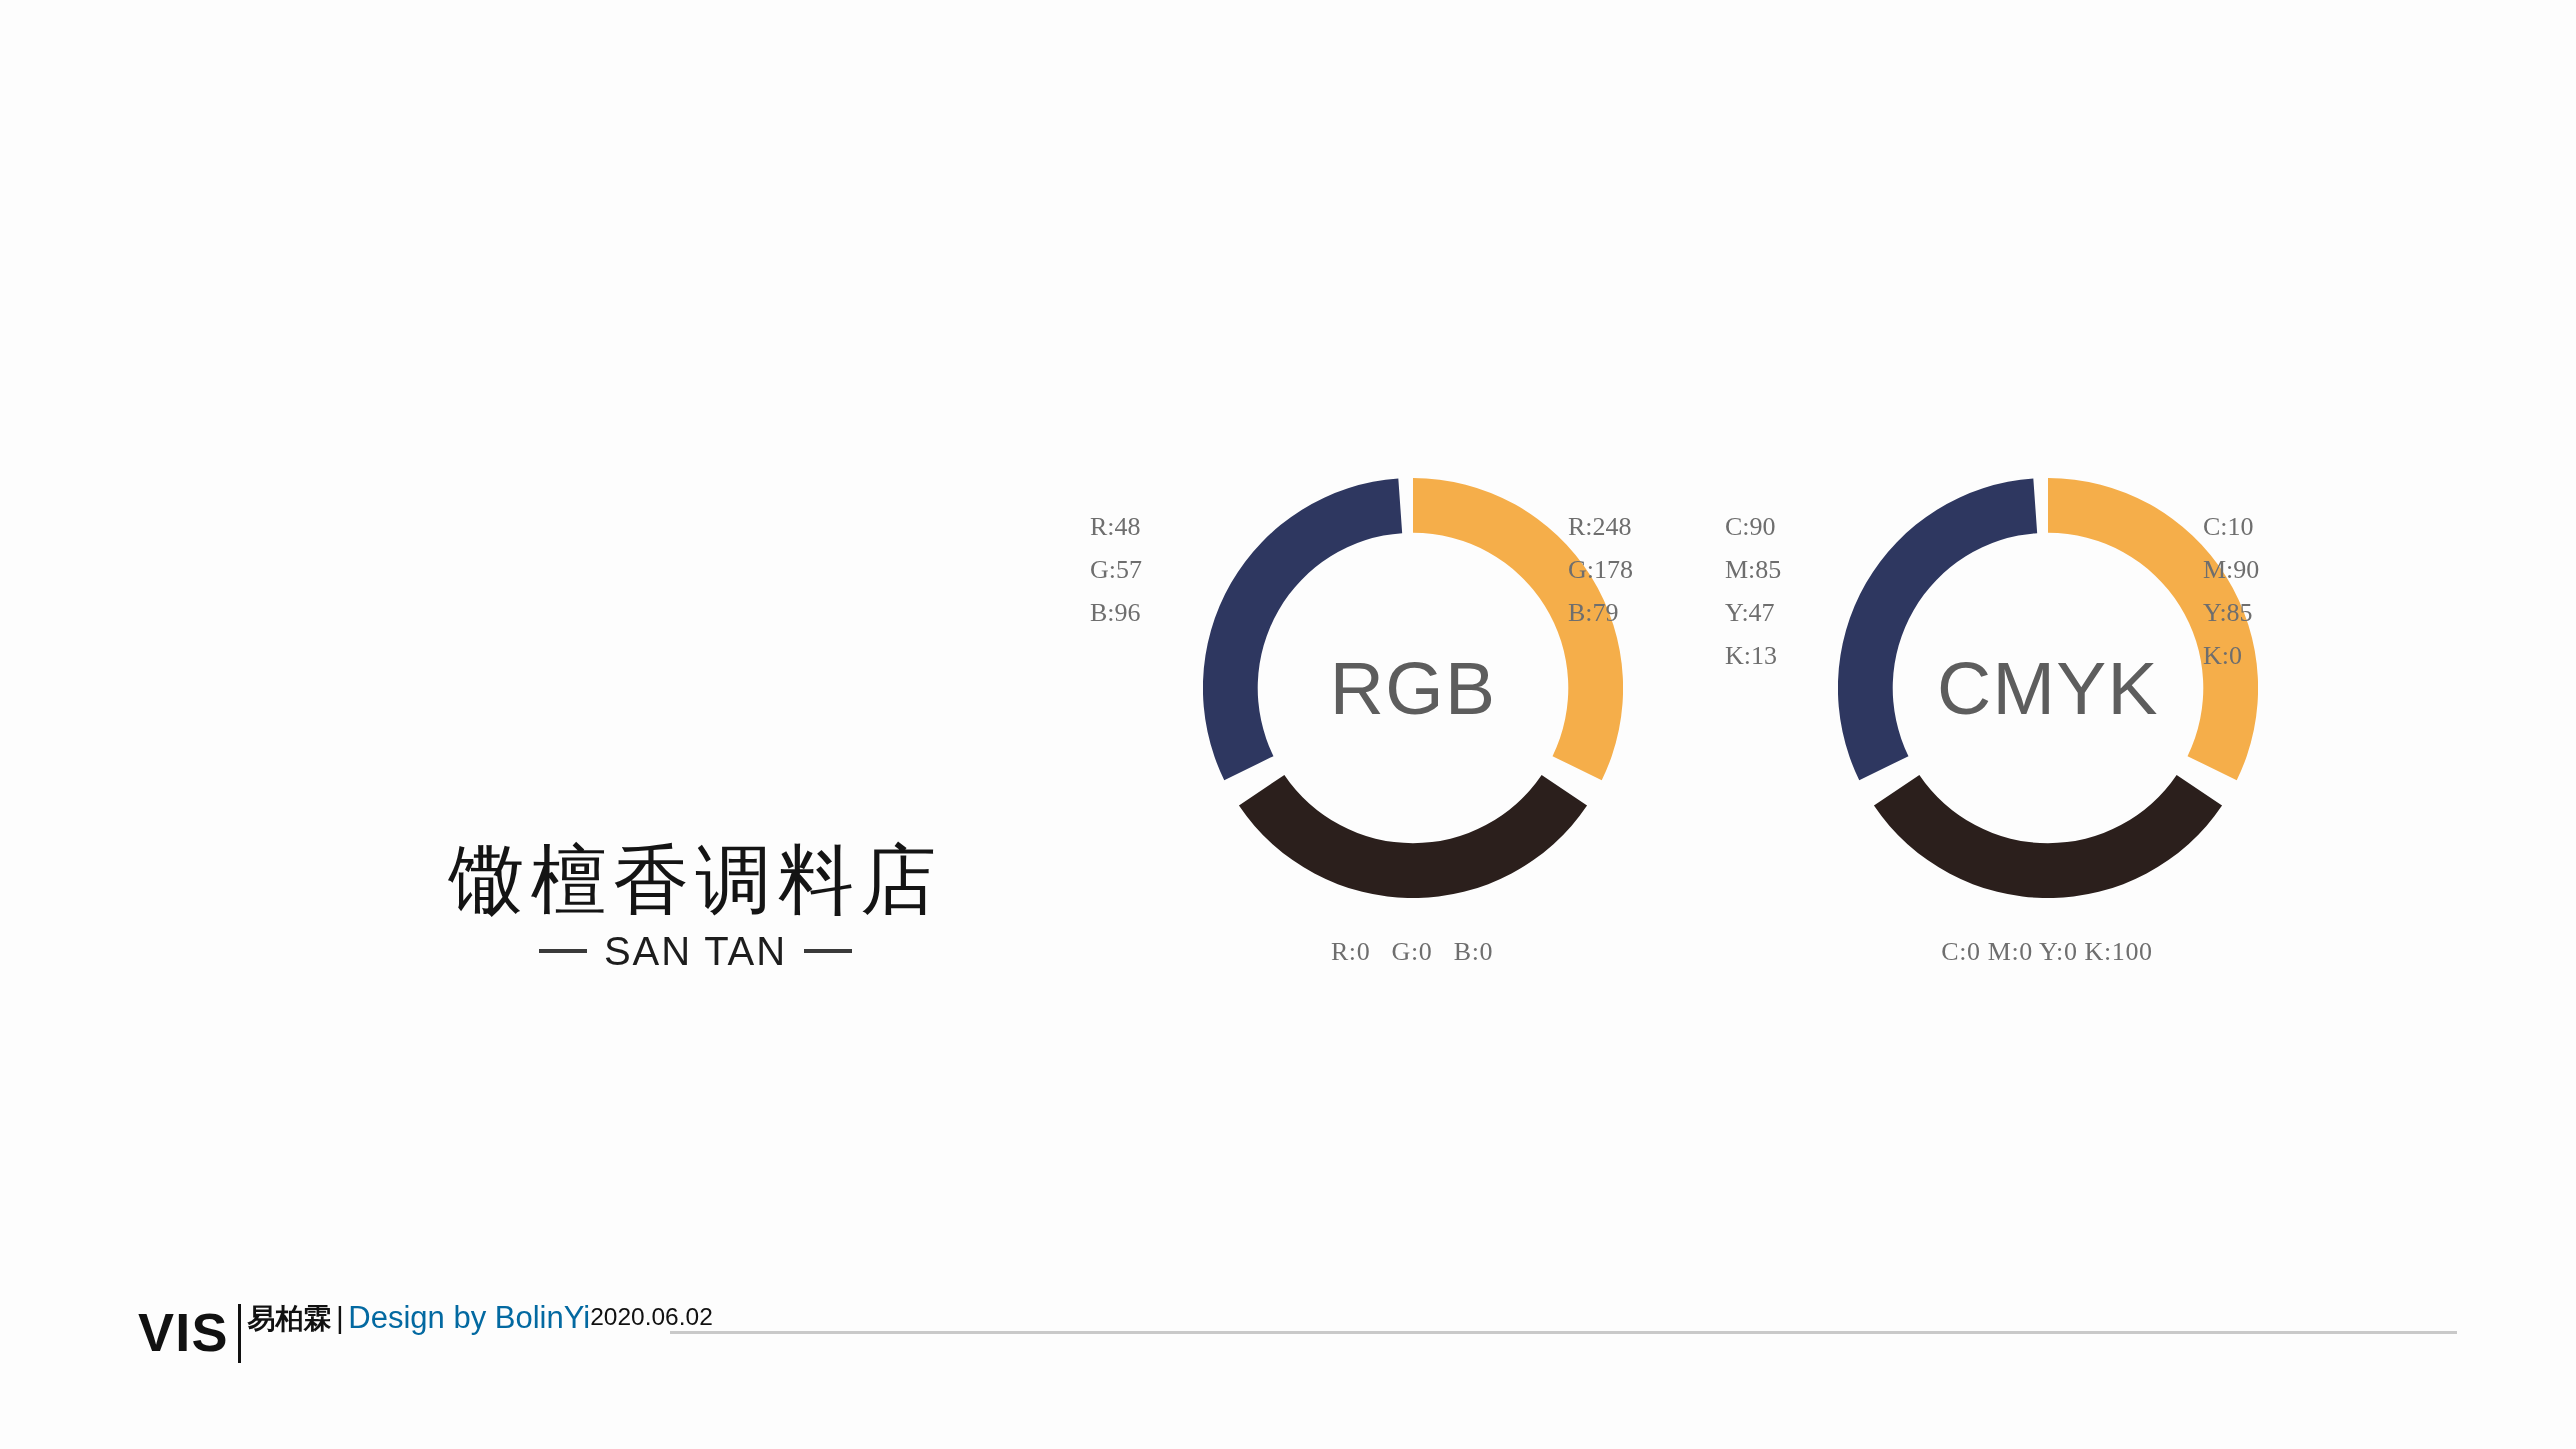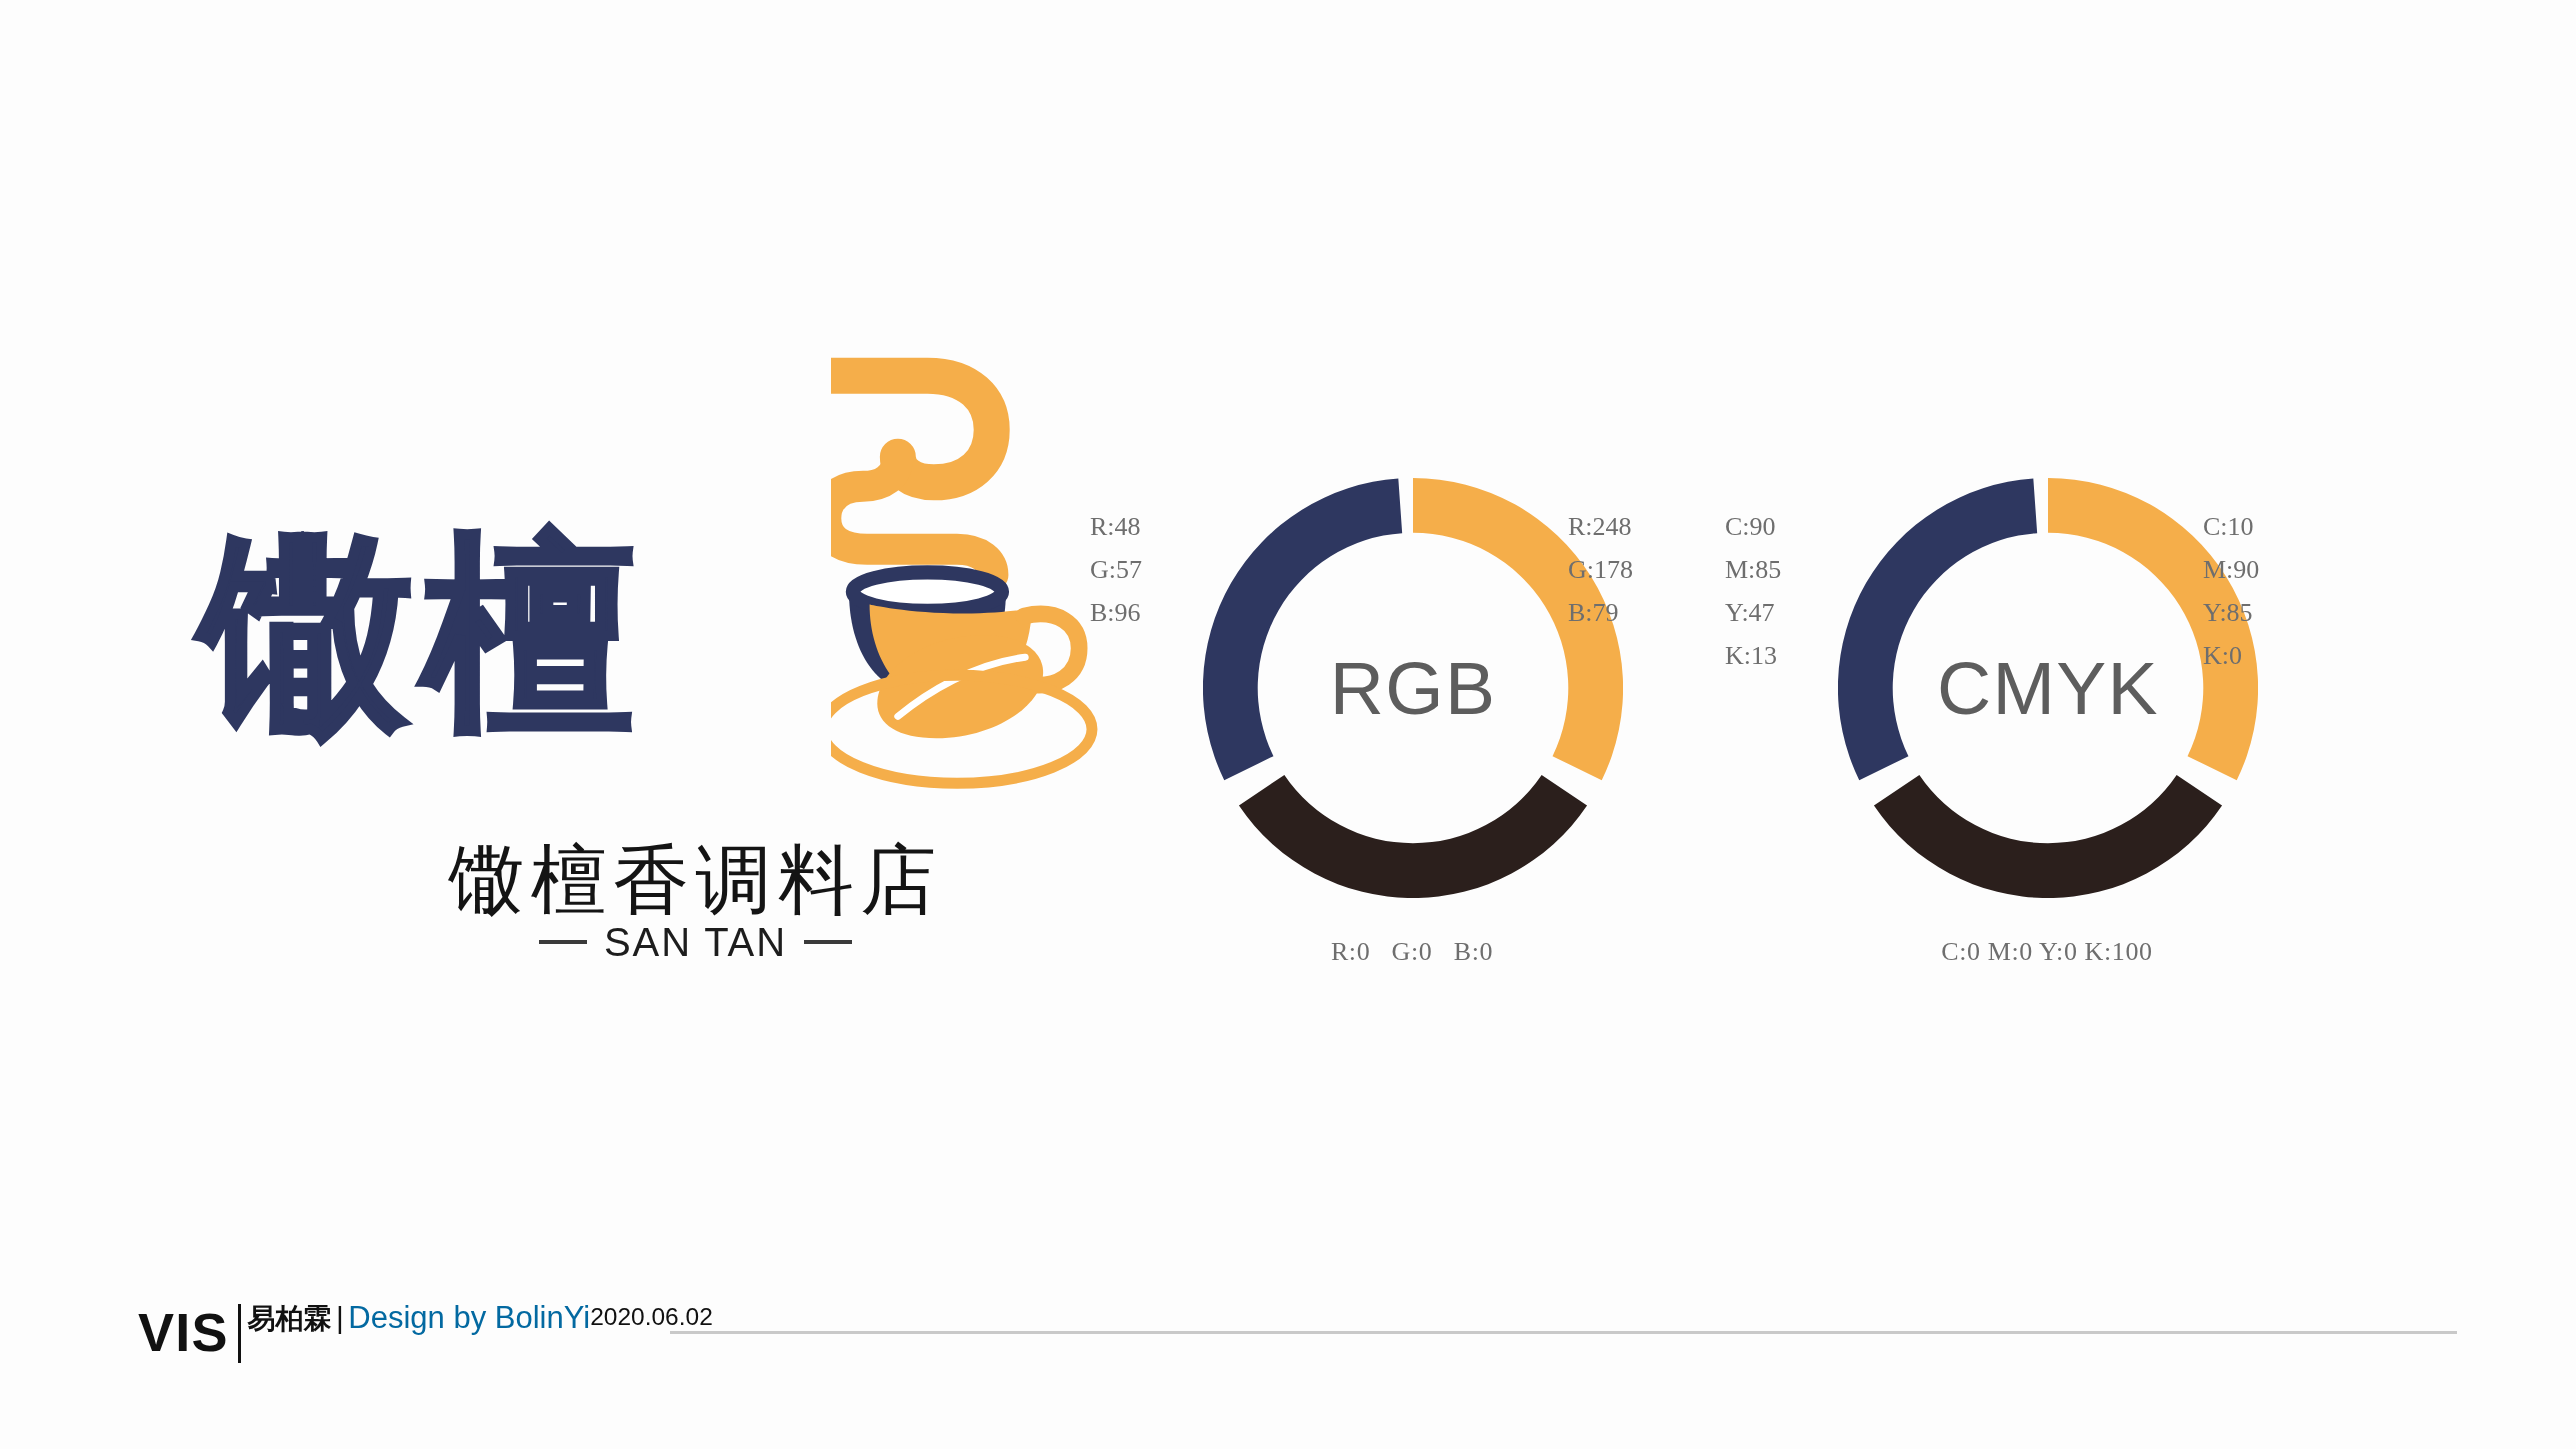--- a/index.html
+++ b/index.html
@@ -63,20 +63,21 @@
   #tagline-cn {
     font-size: 76px;
     line-height: 85px;
     color: #141414;
     font-weight: 500;
     letter-spacing: 6.4px;
     font-family: "DejaVu Sans", "Liberation Sans", sans-serif;
     padding-left: 103px;
   }
   #tagline-en-row {
+    margin-top: 9px;
     display: flex;
     align-items: center;
     justify-content: center;
     gap: 16.7px;
     padding-left: 103px;
   }
   .tagline-rule {
     width: 48px;
     height: 4.5px;
     background: #3a3a3a;
@@ -217,73 +218,20 @@
     width: 1787px;
     height: 3.2px;
     background: #c9c9c9;
   }
 </style>
 </head>
 <body>
 
 <div id="logo-lockup">
 
-  <div id="logo-mark-row">
-
-    <div id="wordmark-cn">馓檀</div>
-
-    <div id="cup-illustration">
-      <svg viewBox="0 0 420 740" width="270" height="477" xmlns="http://www.w3.org/2000/svg">
-
-        <path d="M -120 110
-                 C -120 62, -84 42, -40 42
-                 L 150 42
-                 C 214 42, 250 78, 250 126
-                 C 250 176, 214 208, 160 208
-                 C 124 208, 104 190, 104 168" fill="none" stroke="#f5ae4a" stroke-width="56" stroke-linecap="round"></path>
-
-        <path d="M 104 168
-                 C 104 200, 80 214, 50 214
-                 C 12 214, -8 234, -8 264
-                 C -8 296, 16 312, 56 312
-                 L 196 312
-                 C 232 312, 252 330, 252 352" fill="none" stroke="#f5ae4a" stroke-width="48" stroke-linecap="round"></path>
-
-        <path d="M 28 378
-                 C 28 356, 62 340, 148 340
-                 C 236 340, 272 356, 272 378
-                 C 272 470, 228 540, 150 540
-                 C 72 540, 28 470, 28 378 Z" fill="#2e3760"></path>
-
-        <ellipse cx="150" cy="378" rx="116" ry="30" fill="#ffffff"></ellipse>
-
-        <ellipse cx="150" cy="378" rx="116" ry="30" fill="none" stroke="#2e3760" stroke-width="22"></ellipse>
-
-        <path d="M 60 398
-                 C 60 398, 120 412, 206 412
-                 C 268 412, 312 404, 312 404
-                 C 312 480, 268 556, 186 556
-                 C 106 556, 60 480, 60 398 Z" fill="#f5ae4a"></path>
-
-        <path d="M 300 416
-                 C 352 404, 386 428, 386 466
-                 C 386 506, 352 530, 304 522" fill="none" stroke="#f5ae4a" stroke-width="26" stroke-linecap="round"></path>
-
-        <path d="M 72 552
-                 C 72 500, 146 446, 236 446
-                 C 300 446, 330 472, 330 504
-                 C 330 556, 252 606, 164 606
-                 C 104 606, 72 584, 72 552 Z" fill="#f5ae4a"></path>
-
-        <path d="M 104 572 C 150 534, 222 490, 302 480" fill="none" stroke="#ffffff" stroke-width="11" stroke-linecap="round"></path>
-
-        <ellipse cx="196" cy="592" rx="210" ry="84" fill="none" stroke="#f5ae4a" stroke-width="17"></ellipse>
-      </svg>
-    </div>
-  </div>
 
   <div id="tagline-block">
     <div id="tagline-cn">馓檀香调料店</div>
     <div id="tagline-en-row">
       <span class="tagline-rule"></span>
       <span id="tagline-en">SAN TAN</span>
       <span class="tagline-rule"></span>
     </div>
   </div>
 </div>

